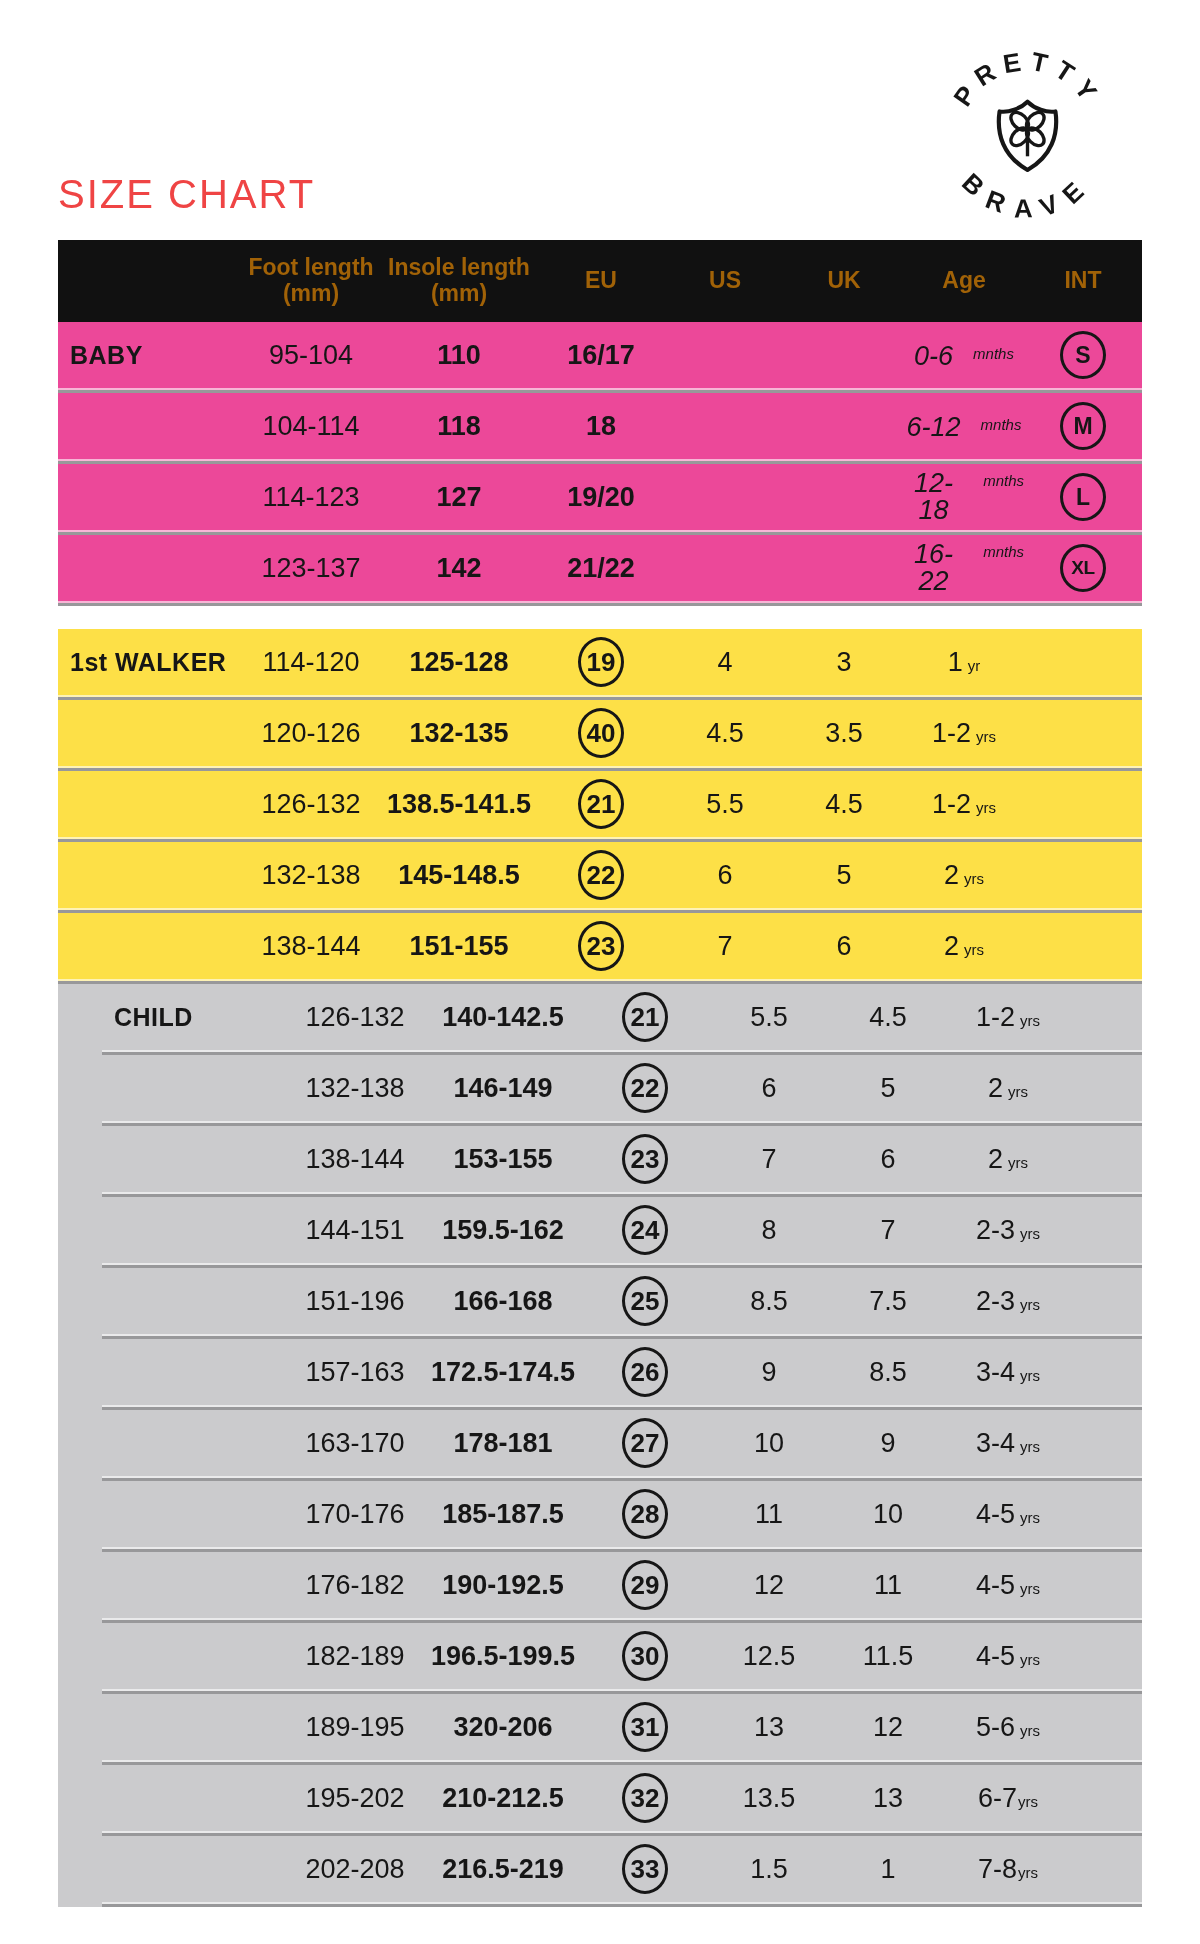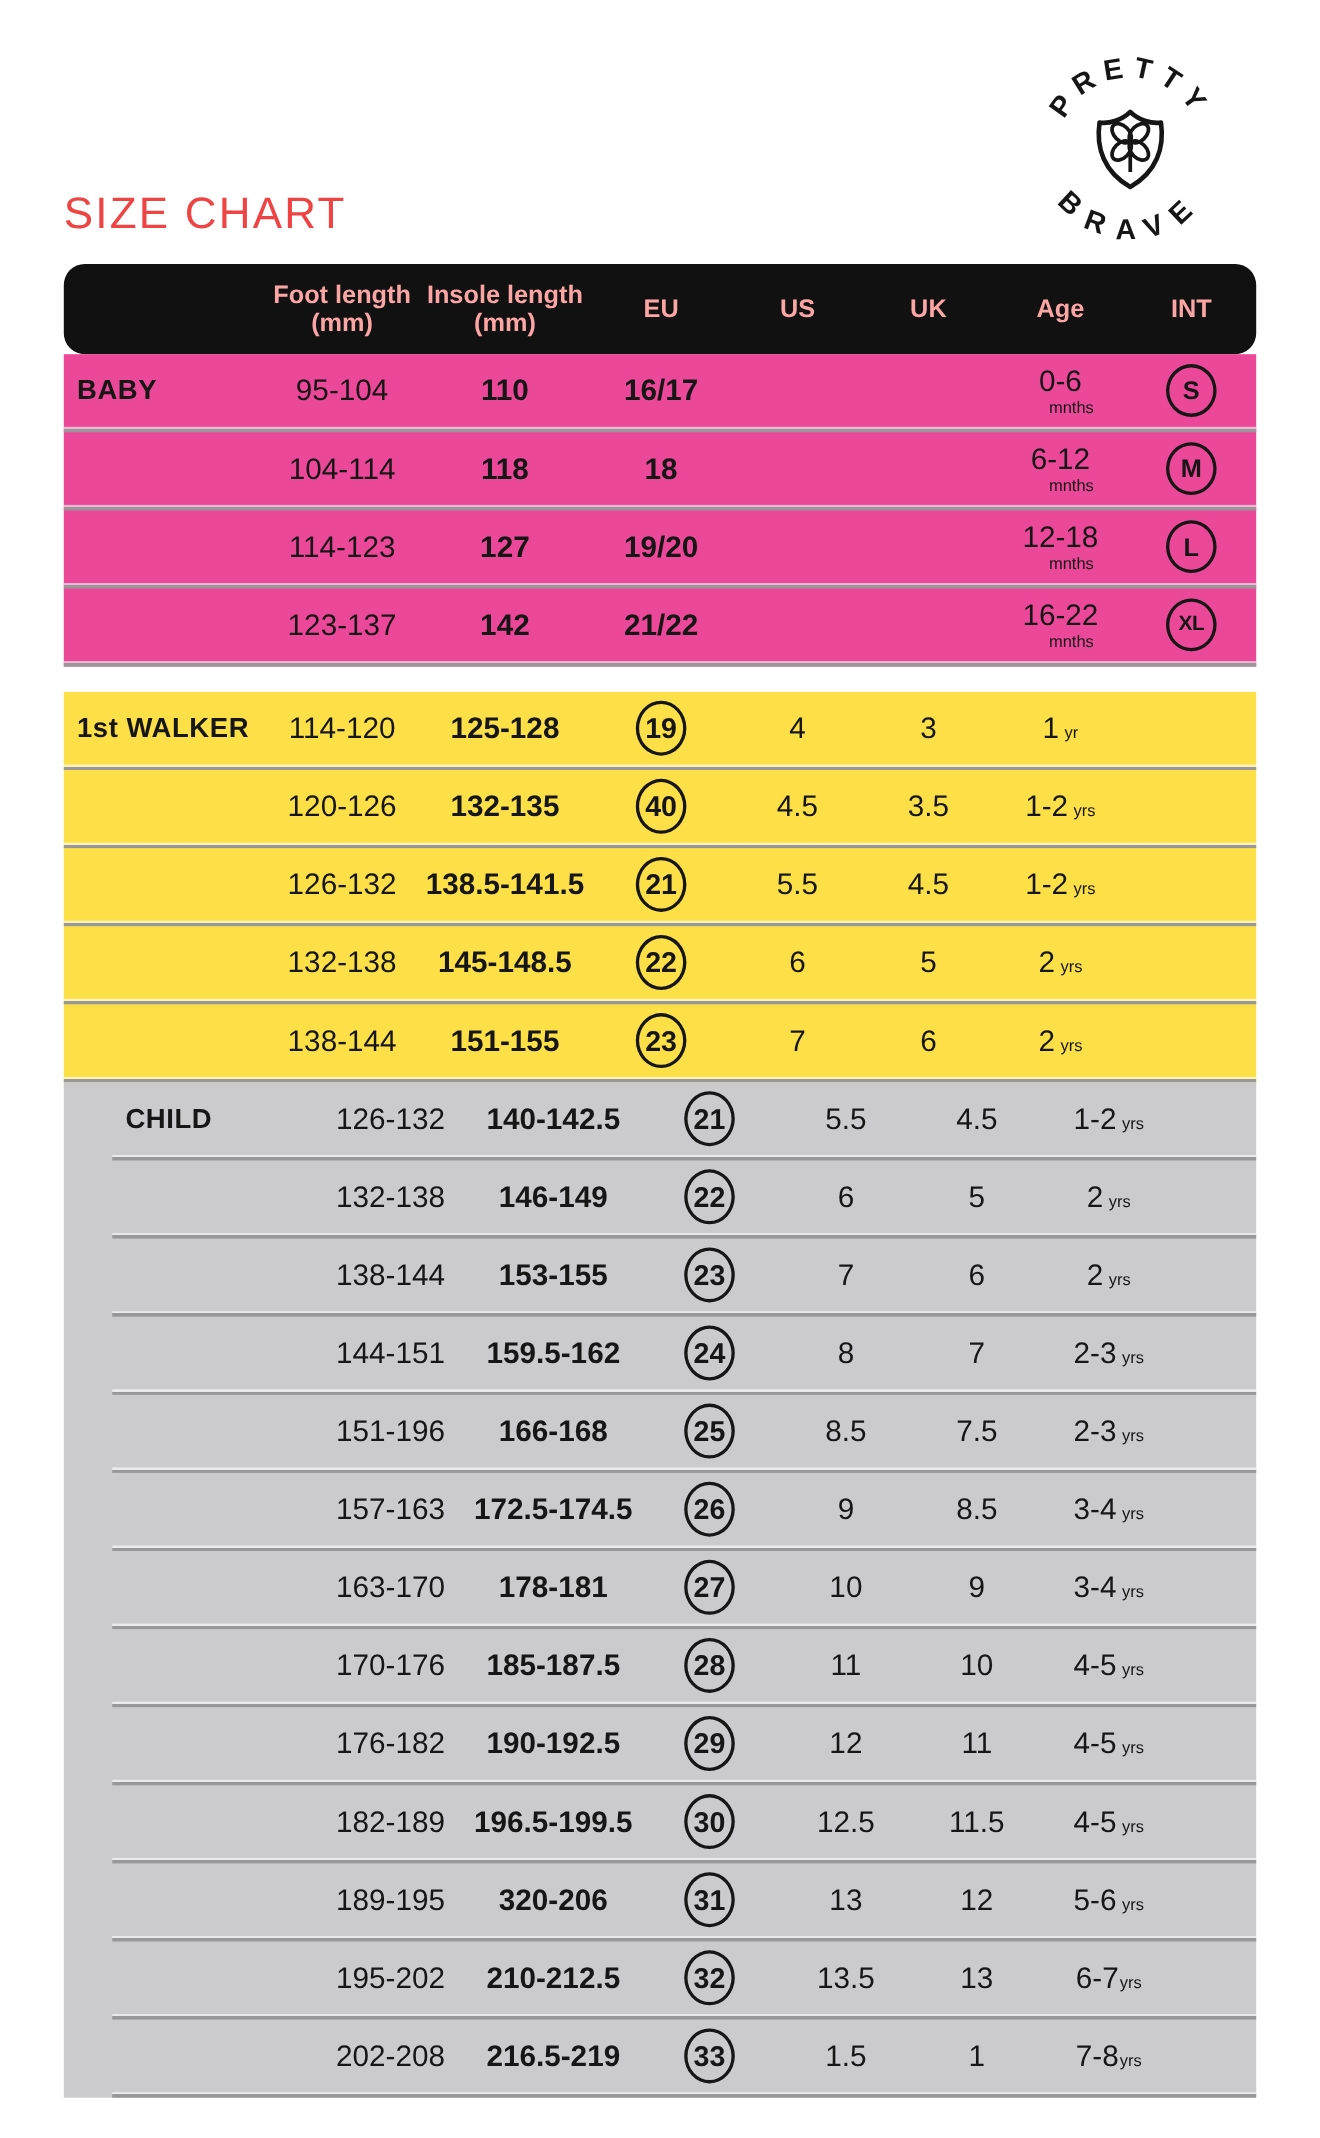--- a/index.html
+++ b/index.html
@@ -4,37 +4,37 @@
 <style>
   html,body{margin:0;padding:0;background:#ffffff;}
   .page{position:relative;width:1200px;height:1944px;background:#ffffff;
         font-family:"Liberation Sans",sans-serif;color:#1a1a1a;overflow:hidden;}
   .title{position:absolute;left:58px;top:172px;margin:0;font-size:40px;font-weight:400;
          letter-spacing:2px;color:#ef4444;}
   .logo{position:absolute;left:930px;top:38px;}
   .table{position:absolute;left:58px;top:240px;width:1084px;}
   .grid{display:grid;grid-template-columns:182px 142px 154px 130px 118px 120px 120px 118px;
         align-items:center;}
-  .thead{background:#111111;height:82px;color:#fca5a5;border-radius:19px;}
+  .thead{background:#111111;height:82px;color:#a16207;}
   .hcell{text-align:center;font-weight:bold;font-size:23px;line-height:1.12;}
   .hcell .sub{display:block;font-weight:bold;}
   .sec0{background:#ec4899;}
   .sec1{background:#fde047;margin-top:23px;}
   .sec2{background:#cbcbcd;padding-left:44px;}
   .row{height:66px;}
   .cell{text-align:center;font-size:27px;color:#161616;}
   .cell.c-label{text-align:left;padding-left:12px;font-weight:bold;font-size:25px;letter-spacing:.5px;}
   .c-insole{font-weight:bold;}
   .eu-plain{font-weight:bold;}
   .circle{display:inline-flex;box-sizing:border-box;width:46px;height:50px;border:3.5px solid #161616;
           border-radius:50%;align-items:center;justify-content:center;font-weight:bold;font-size:26px;
           background:transparent;}
   .circle.int{width:46px;height:48px;font-size:23px;}
   .circle.int.xl{font-size:19px;letter-spacing:-.5px;}
-  .age-stacked{display:inline-flex;flex-direction:column;line-height:1;vertical-align:middle;}
+  .age-stacked{display:inline-flex;line-height:1;vertical-align:middle;font-style:italic;}
   .age-stacked .main{font-size:27px;}
   .age-stacked .unit{font-size:15px;margin-top:3px;margin-left:20px;}
   .age-inline .unit{font-size:15px;margin-left:5px;}
   .age-inline.tight .unit{margin-left:1px;}
   .divider{height:5px;background:linear-gradient(rgba(255,255,255,.6) 0 2px,#98989a 2px 100%);}
 </style>
 </head>
 <body>
 
 <div class="page">

